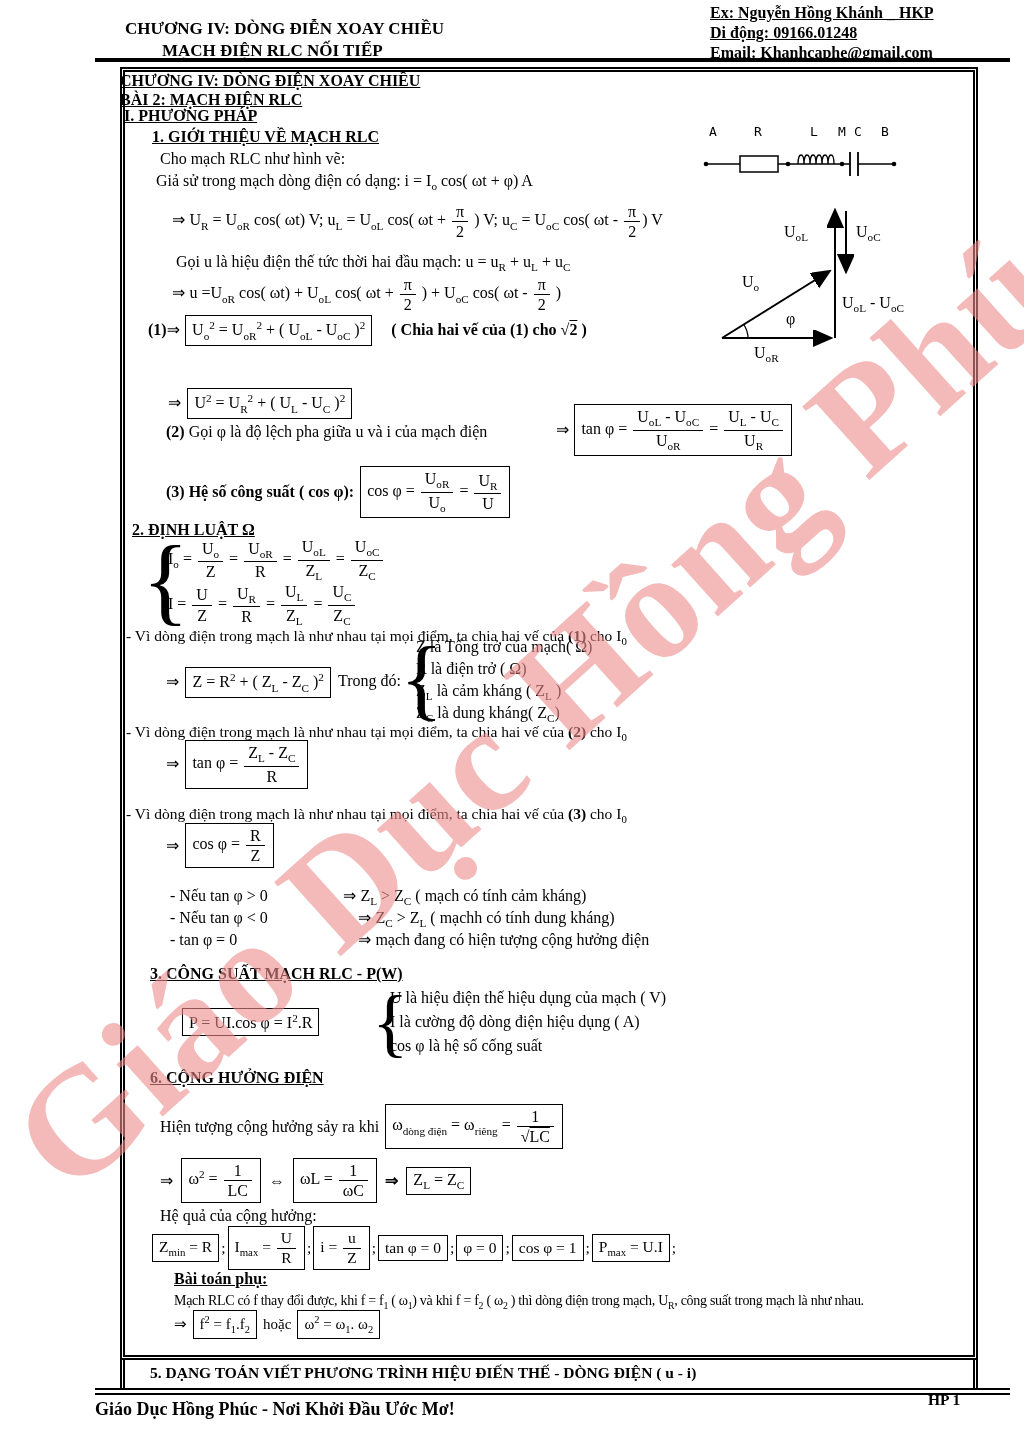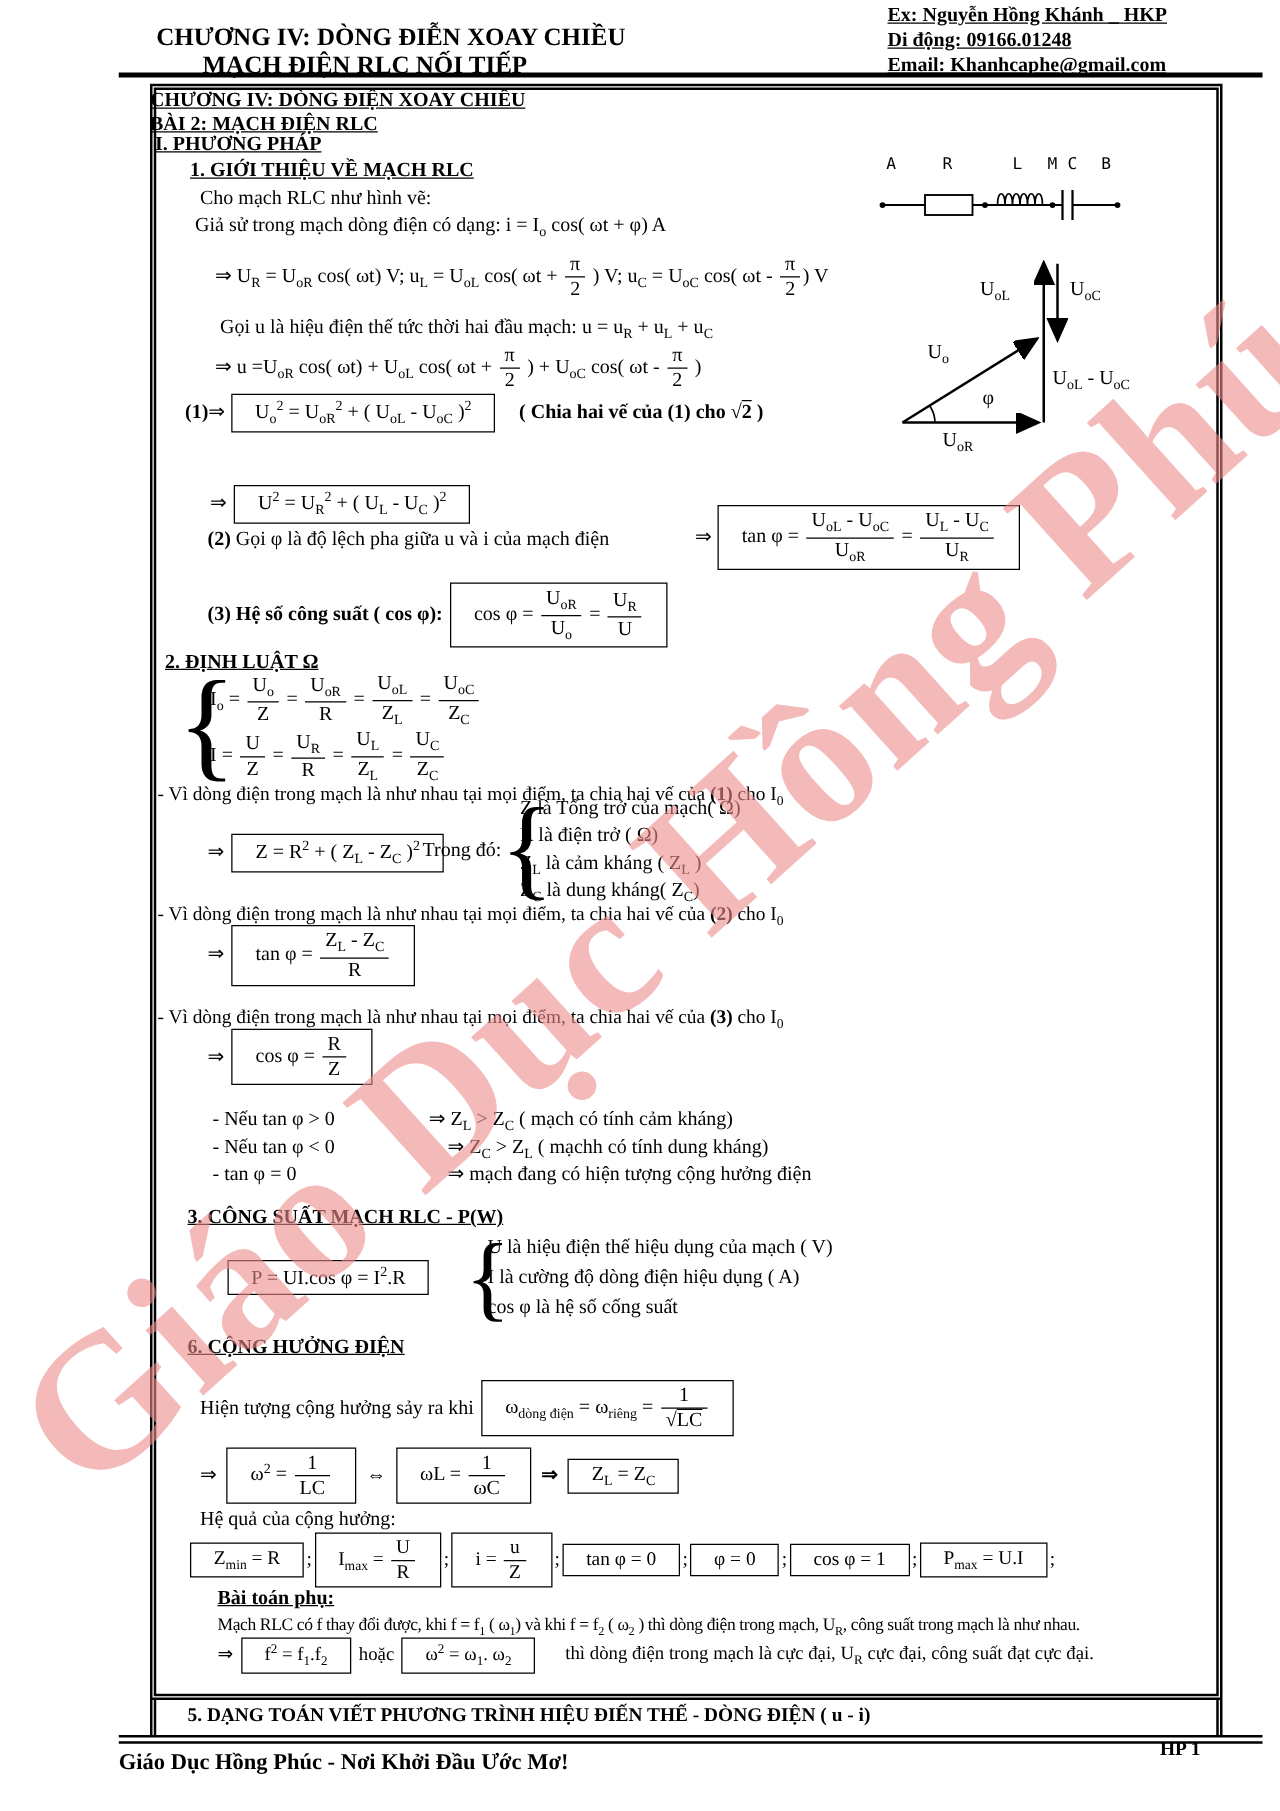--- a/index.html
+++ b/index.html
@@ -11,27 +11,27 @@
   }
   .abs { position:absolute; }
   .b { font-weight:bold; }
   .ctr { text-align:left; }
   .nowrap { white-space:nowrap; }
   .row { display:flex; align-items:center; }
   .fs14 { font-size:14px; letter-spacing:-0.3px; }
   .fs15 { font-size:15px; }
   .fs155 { font-size:15.5px; }
   .fs16 { font-size:16px;text-decoration:underline; }
-  .fs17 { font-size:20px; }
+  .fs17 { font-size:17px; }
   .fs18 { font-size:18px; }
   sub, sup { font-size:70%; }
   .fr { display:inline-block; vertical-align:middle; text-align:center; margin:0 2px; }
   .fr .n { display:block; border-bottom:1px solid #000; padding:0 4px; line-height:1.2; }
   .fr .d { display:block; padding:0 4px; line-height:1.2; }
-  .fbx { display:inline-block; border:1.4px solid #000; padding:2px 18px; background:transparent; }
+  .fbx { display:inline-block; border:1.4px solid #000; padding:2px 6px; background:transparent; }
   .ol { text-decoration:overline; }
   .brace { position:absolute; font-family:"Liberation Serif",serif; font-weight:400; }
   .clbl { position:absolute; top:0; font-family:"DejaVu Sans Mono",monospace; font-size:13px; }
   .plbl { position:absolute; font-size:16px; white-space:nowrap; }
   svg line, svg path { stroke:#000; }
   .watermark {
     position:absolute; left:-150px; top:575px; width:1420px; height:230px;
     line-height:230px; text-align:center; white-space:nowrap;
     transform:rotate(-42deg);
     font-size:152px; font-weight:bold; letter-spacing:2px;
@@ -203,21 +203,20 @@
   <span>;</span>
 </div>
 
 <div class="abs b fs16" style="left:174px;top:1269px">Bài toán phụ:</div>
 <div class="abs nowrap fs14" style="left:174px;top:1292px">Mạch RLC có f thay đổi được, khi f = f<sub>1</sub> ( ω<sub>1</sub>)  và khi f = f<sub>2</sub>  ( ω<sub>2</sub> )  thì dòng điện trong mạch, U<sub>R</sub>, công suất trong mạch là như nhau.</div>
 <div class="abs row nowrap fs15" style="left:174px;top:1310px;gap:6px">
   <span>⇒</span>
   <span class="fbx">f<sup>2</sup> = f<sub>1</sub>.f<sub>2</sub></span>
   <span>hoặc</span>
   <span class="fbx">ω<sup>2</sup>  =  ω<sub>1</sub>. ω<sub>2</sub></span>
-  <span style="margin-left:18px">thì dòng điện trong mạch là cực đại, U<sub>R</sub> cực đại, công suất đạt cực đại.</span>
 </div>
 
 <div class="abs" style="left:120px;top:1360px;width:858px;height:28px;border-left:5px double #000;border-right:5px double #000"></div>
 <div class="abs b fs155" style="left:150px;top:1363px">5. DẠNG TOÁN VIẾT PHƯƠNG TRÌNH HIỆU ĐIẾN THẾ - DÒNG ĐIỆN ( u - i)</div>
 
 <div class="abs" style="left:95px;top:1388px;width:915px;height:7px;border-top:2px solid #000;border-bottom:2px solid #000"></div>
 <div class="abs b ctr fs18" style="left:95px;top:1398px;width:915px">Giáo Dục Hồng Phúc - Nơi Khởi Đầu Ước Mơ!</div>
 <div class="abs b fs155" style="left:928px;top:1390px">HP 1</div>
 
 <div class="watermark">Giáo Dục Hồng Phúc</div>

